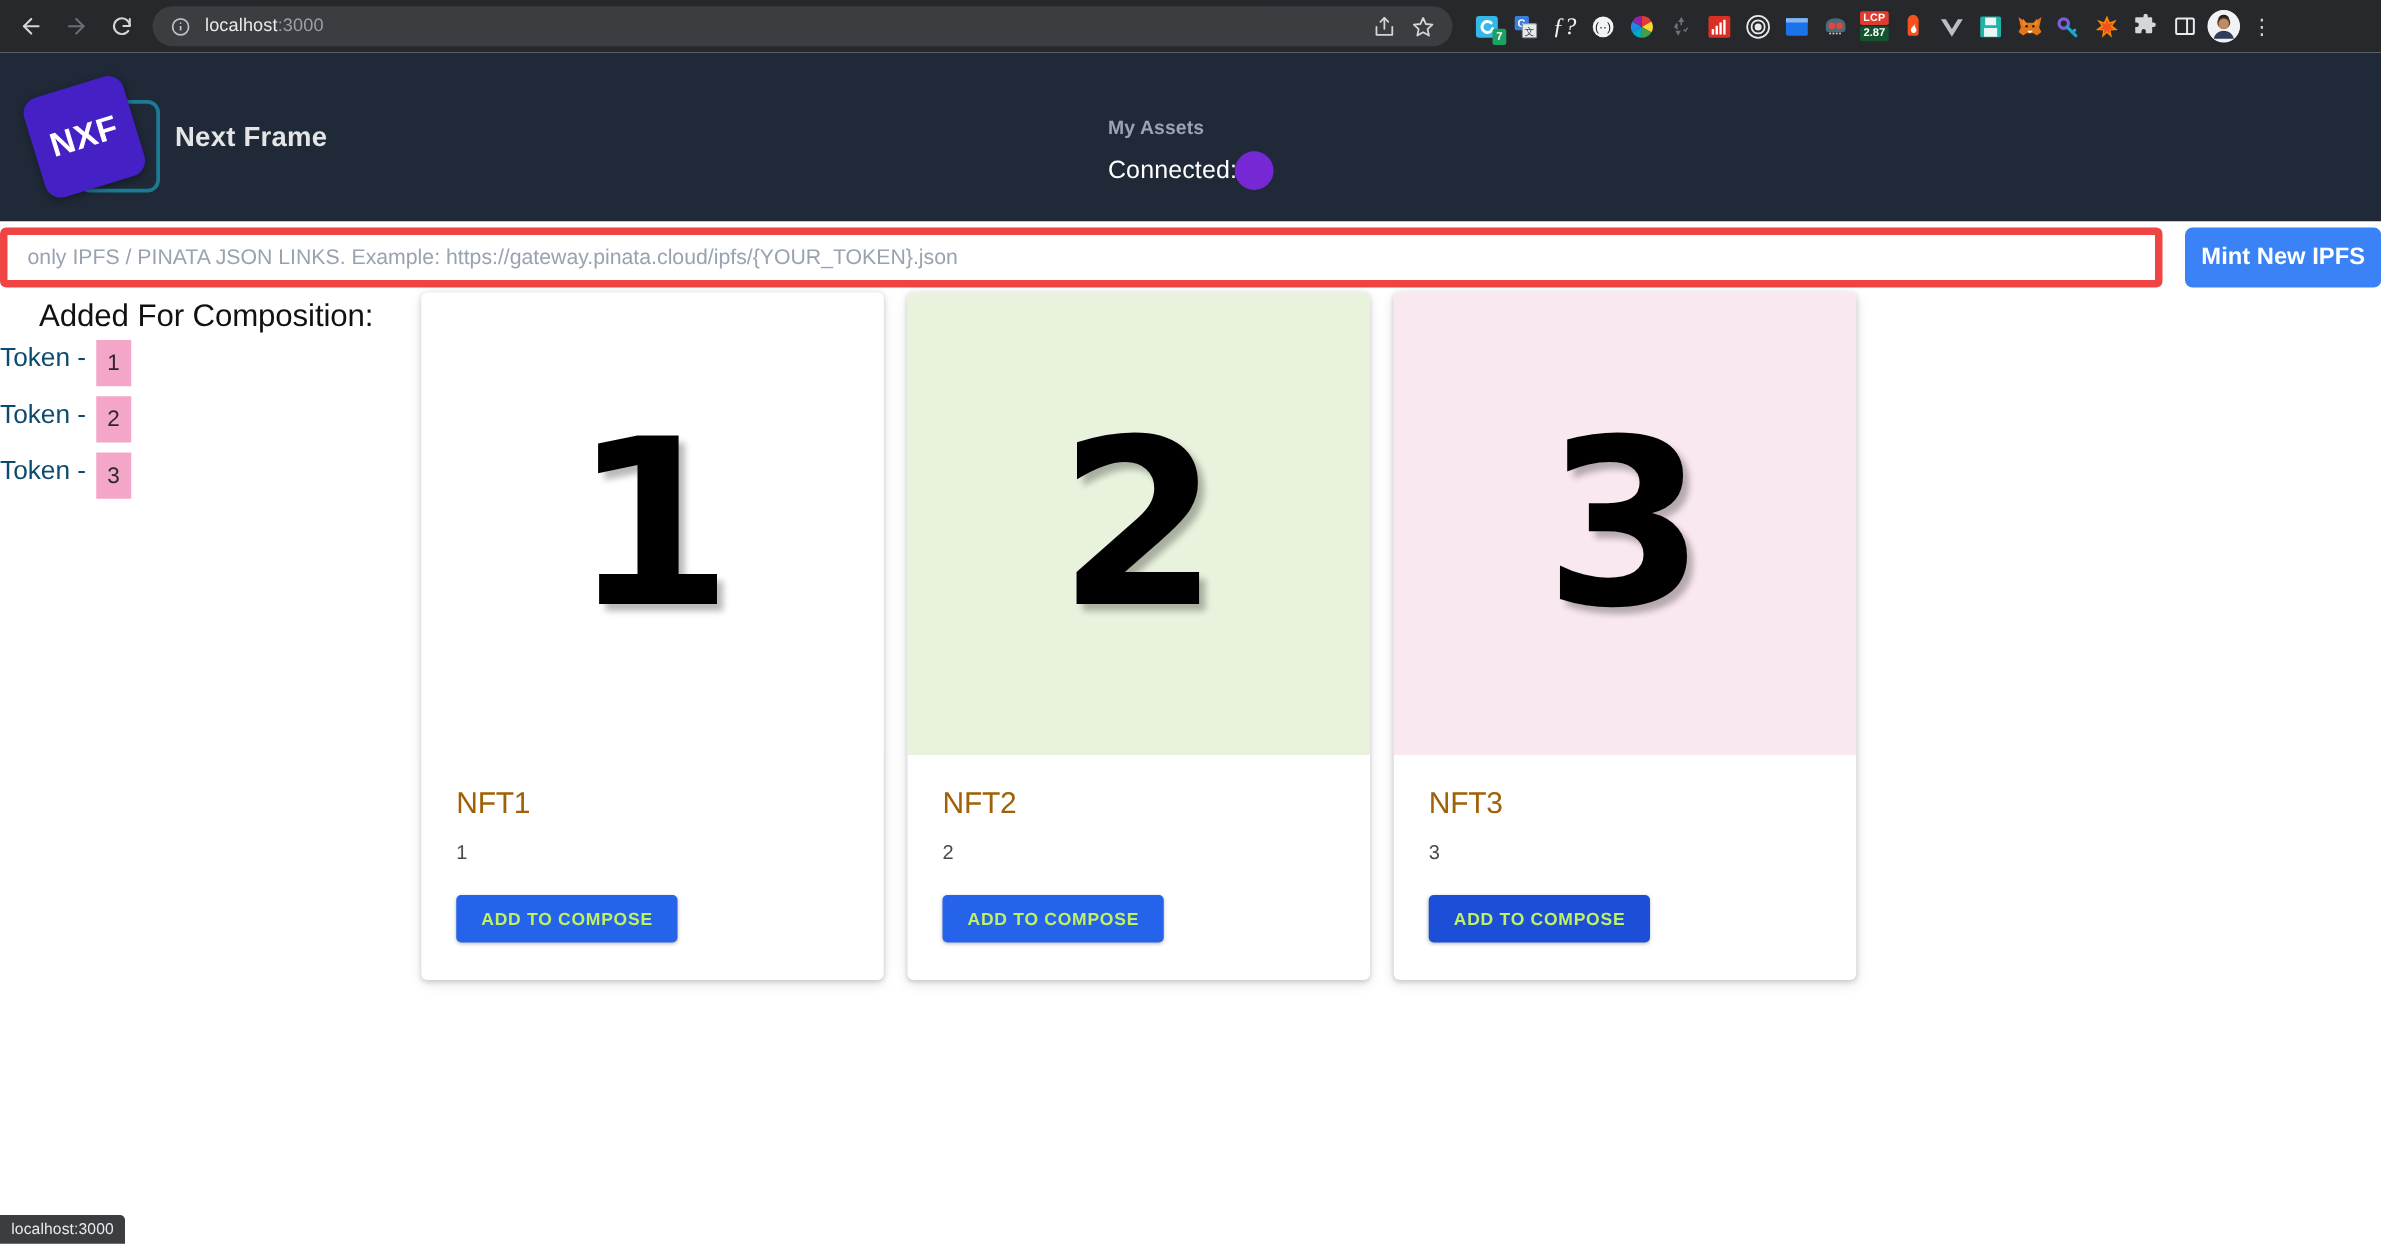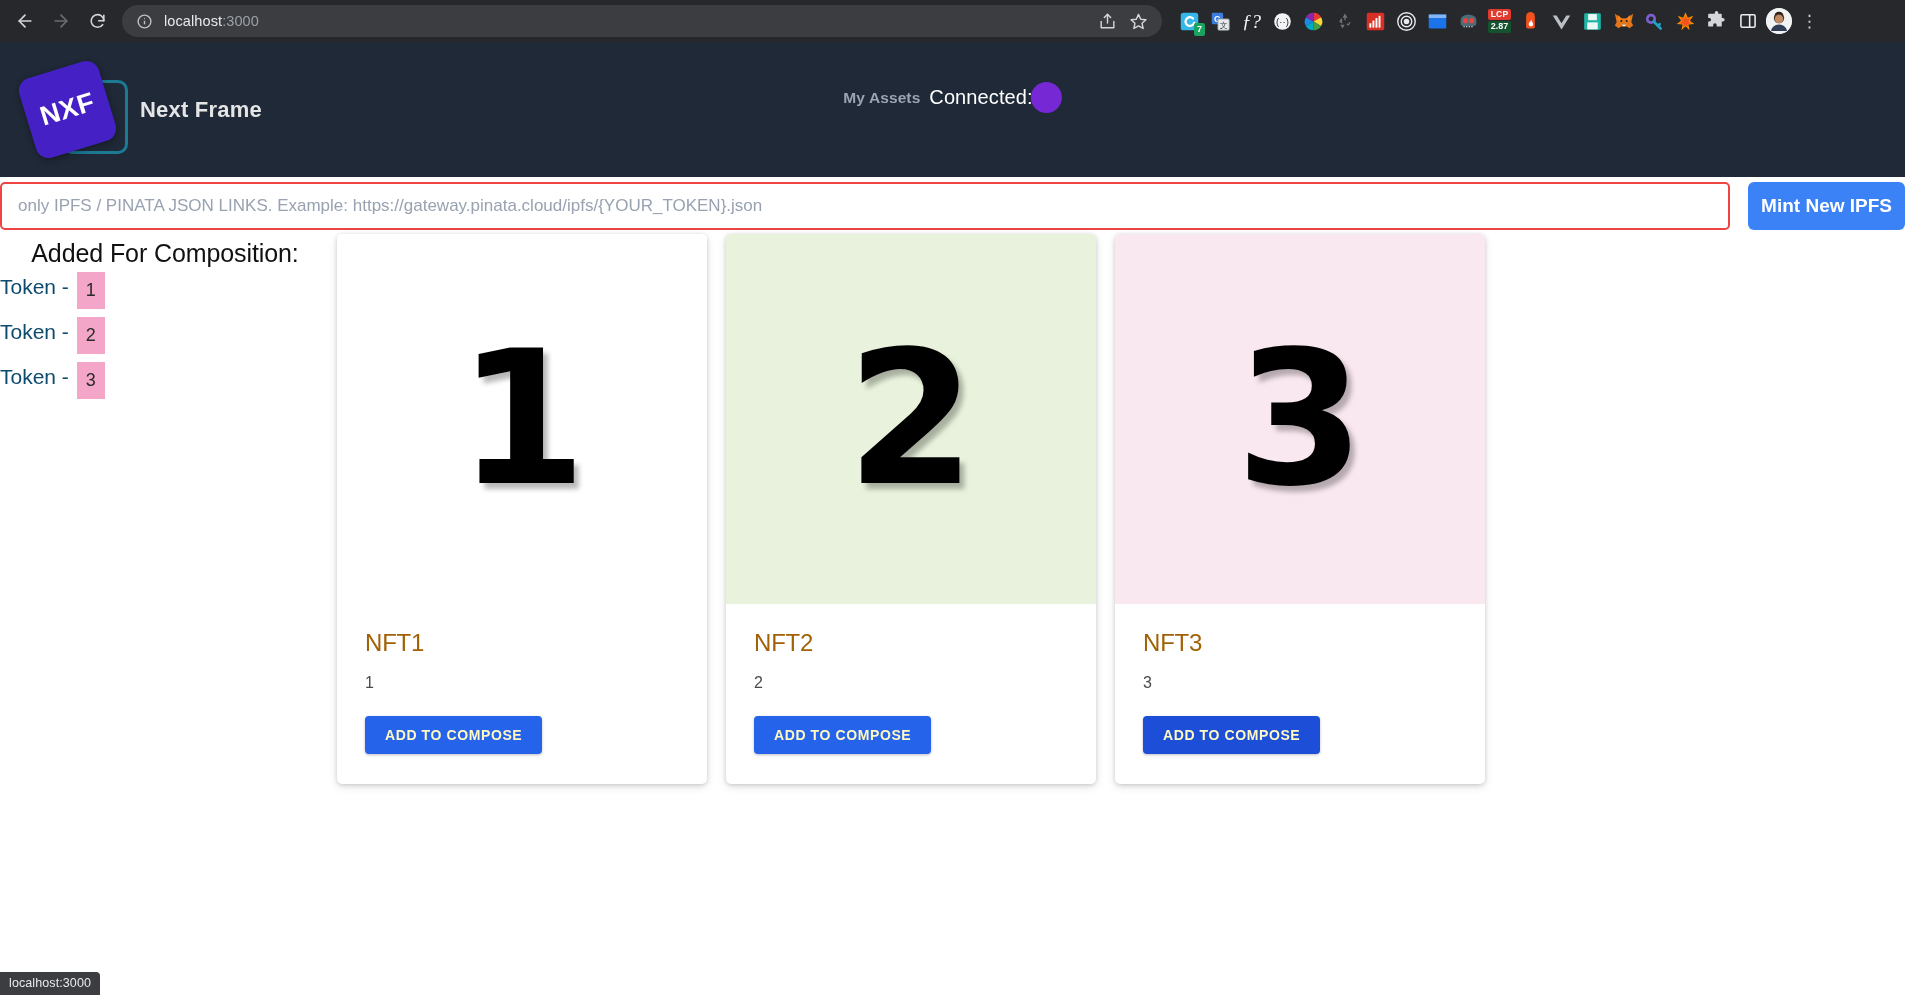--- a/index.html
+++ b/index.html
@@ -148,24 +148,24 @@
     color: #e5e5e5;
     font-size: 22px;
     font-weight: bold;
     margin-left: 14px;
     letter-spacing: 0.2px;
   }
   .header-center {
     position: absolute;
     left: 50%;
     transform: translateX(-50%);
-    top: 40px;
-    display: flex;
-    flex-direction: row;
-    align-items: center;
+    top: 52px;
+    display: flex;
+    flex-direction: column;
+    align-items: flex-start;
     gap: 9px;
   }
   .my-assets {
     color: #9aa4b2;
     font-size: 15.5px;
     font-weight: bold;
     letter-spacing: 0.1px;
   }
   .connected-row {
     display: flex;
@@ -189,21 +189,21 @@
   .mint-row {
     height: 57px;
     display: flex;
     align-items: center;
     background: #ffffff;
     padding-left: 0;
   }
   .ipfs-input {
     flex: 1 1 auto;
     height: 48px;
-    border: 2px solid #ef4444;
+    border: 6px solid #ef4444;
     border-radius: 5px;
     font-size: 17px;
     padding: 0 16px;
     color: #212529;
     background: #fff;
     outline: none;
     font-family: "Liberation Sans", sans-serif;
     min-width: 0;
   }
   .ipfs-input::placeholder { color: #98a2b0; }
@@ -308,21 +308,21 @@
   }
   .nft-desc {
     font-size: 16px;
     color: #4a4a4a;
     margin-top: 17px;
   }
   .compose-btn {
     margin-top: 24px;
     height: 38px;
     background: #2563eb;
-    color: #fef9c3;
+    color: #bef264;
     border: none;
     border-radius: 4px;
     font-size: 14px;
     font-weight: bold;
     letter-spacing: 0.6px;
     padding: 0 20px;
     cursor: pointer;
     box-shadow: 0 1px 3px rgba(0,0,0,0.25);
     font-family: "Liberation Sans", sans-serif;
   }

